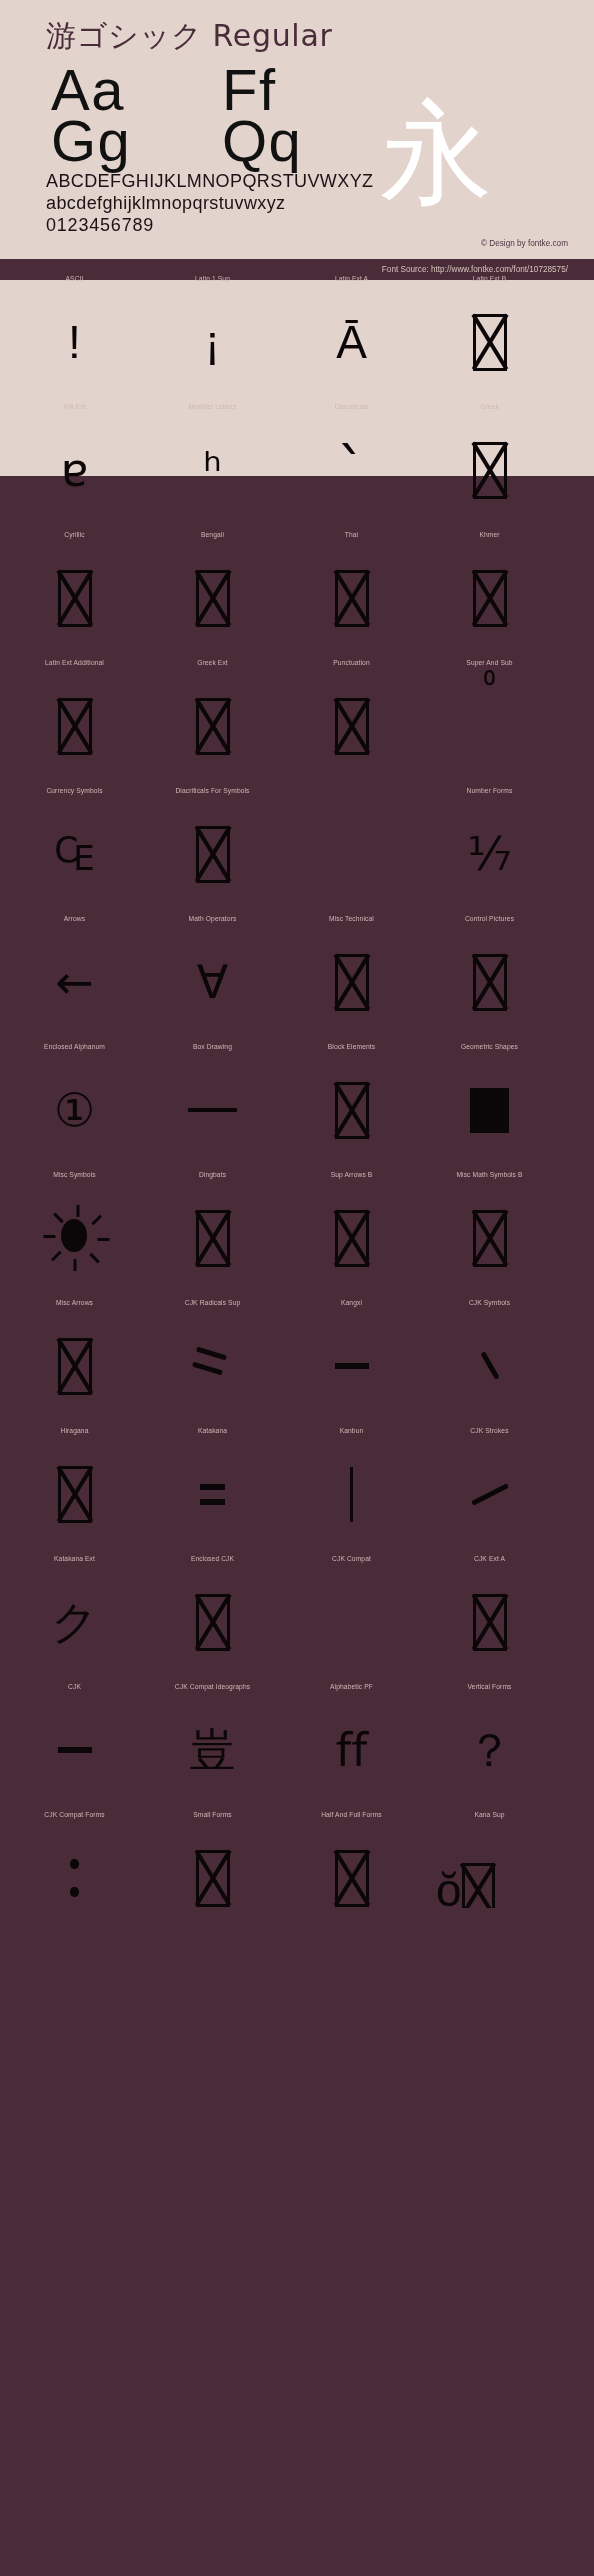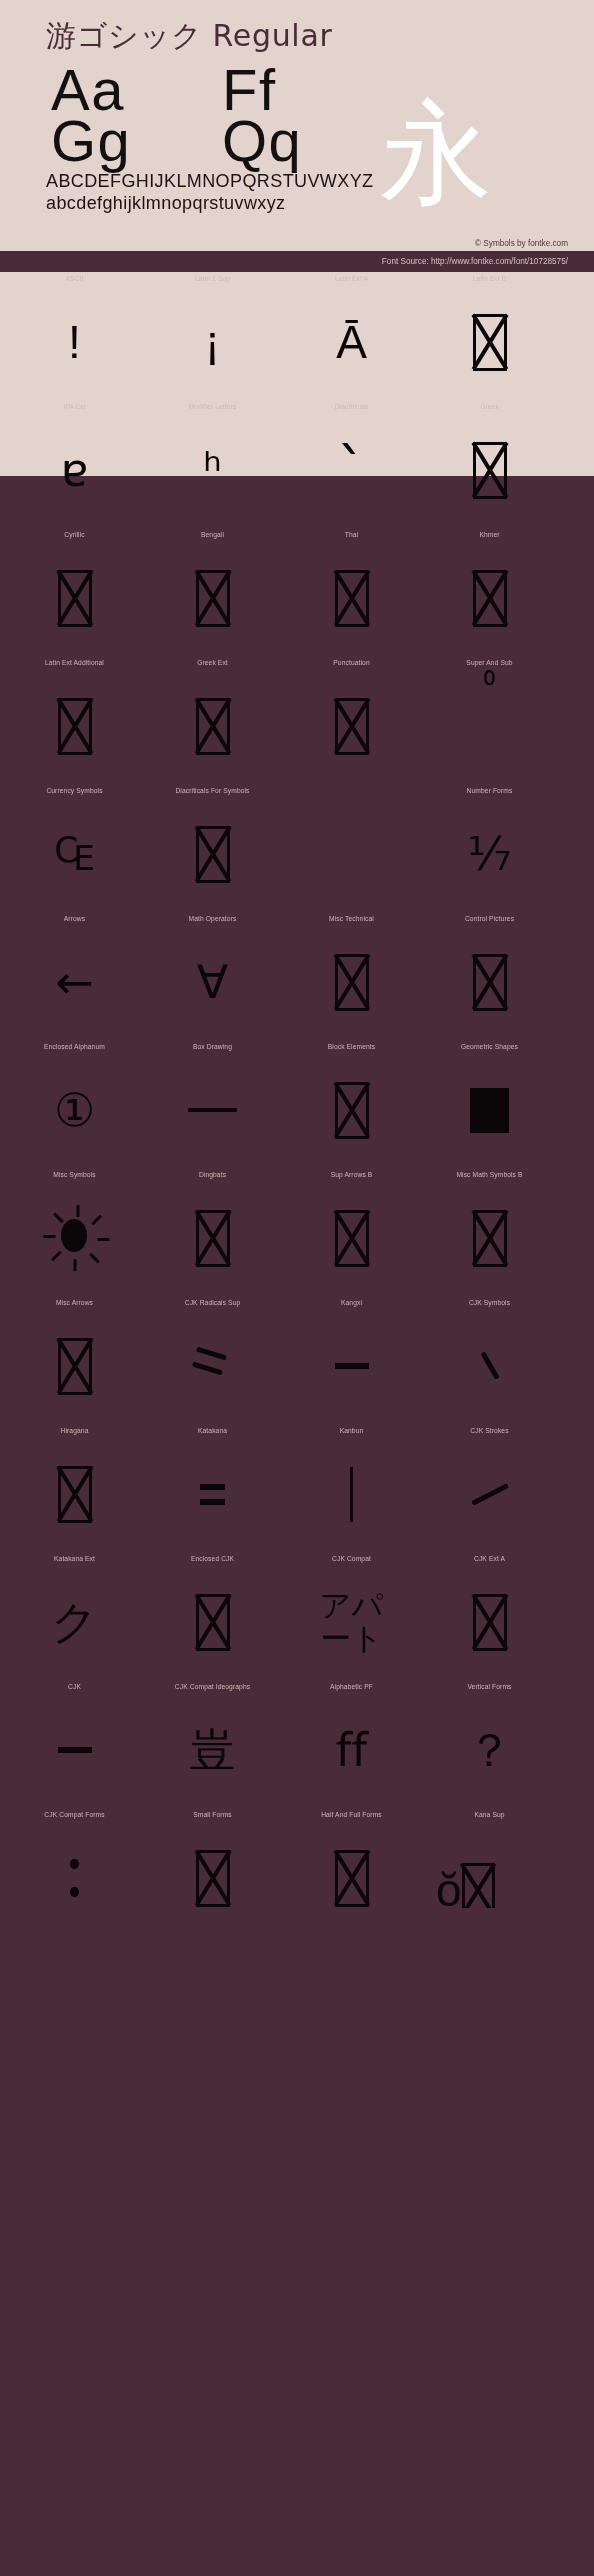--- a/index.html
+++ b/index.html
@@ -92,21 +92,21 @@
     font-size: 8.2px;
     line-height: 10.4px;
     color: #4b3540;
     white-space: nowrap;
     font-family: "Liberation Sans", sans-serif;
   }
 
   .source-bar {
     position: absolute;
     left: 0;
-    top: 251px;
+    top: 259px;
     width: 595px;
     height: 21px;
     background: #4a2c38;
   }
   .source-text {
     position: absolute;
     right: 27px;
     top: 4.5px;
     font-size: 8.2px;
     line-height: 12px;
@@ -276,23 +276,24 @@
       <div class="sample-glyph sg-aa">Aa</div>
       <div class="sample-glyph sg-ff">Ff</div>
       <div class="sample-glyph sg-gg">Gg</div>
       <div class="sample-glyph sg-qq">Qq</div>
       <div class="sample-cjk">永</div>
     </div>
 
     <div class="alpha-block">
       <div class="alpha-line">ABCDEFGHIJKLMNOPQRSTUVWXYZ</div>
       <div class="alpha-line">abcdefghijklmnopqrstuvwxyz</div>
+      <div class="alpha-line digits">0123456789</div>
     </div>
 
-    <div class="credit">© Symbols by fontke.com</div>
+    <div class="credit">© Design by fontke.com</div>
 
     <div class="source-bar">
       <div class="source-text">Font Source: http://www.fontke.com/font/10728575/</div>
     </div>
   </div>
 
   <div class="grid" id="grid">
       <div class="grid-row">
         <div class="cell cell-0">
           <div class="cell-label">ASCII</div>
@@ -571,23 +572,20 @@
           </div>
         </div>
         <div class="cell cell-1">
           <div class="cell-label">Enclosed CJK</div>
           <div class="cell-glyph">
             <div class="tofu"></div>
           </div>
         </div>
         <div class="cell cell-2">
           <div class="cell-label">CJK Compat</div>
-          <div class="cell-glyph">
-            <div style="font-size: 31px; line-height: 33px; text-align: center; width: 89px;">アパート</div>
-          </div>
         </div>
         <div class="cell cell-3">
           <div class="cell-label">CJK Ext A</div>
           <div class="cell-glyph">
             <div class="tofu"></div>
           </div>
         </div>
       </div>
       <div class="grid-row">
         <div class="cell cell-0">

